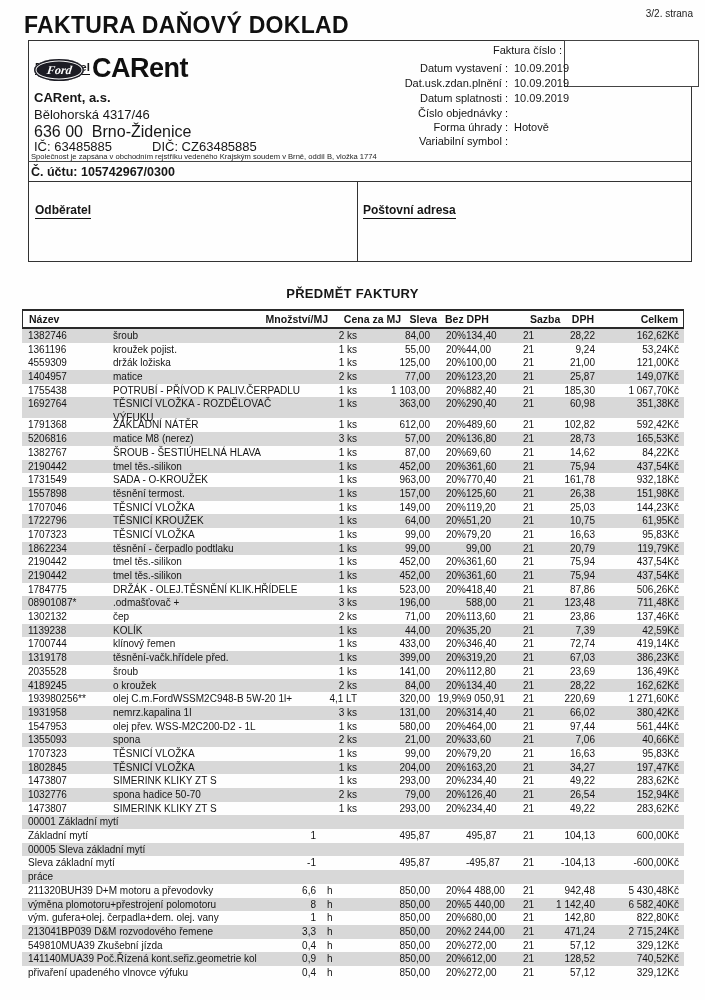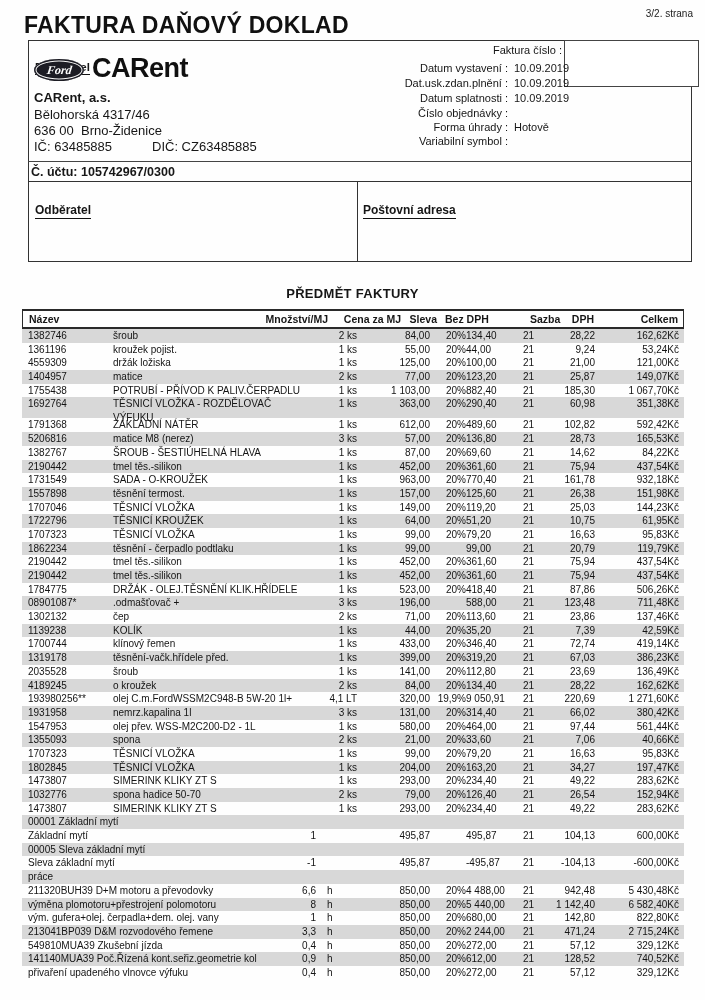--- a/index.html
+++ b/index.html
@@ -28,21 +28,21 @@
 
   .ford-logo { position:absolute; left:34px; top:59px; width:50px; height:22px;
                background:#1c1c24; border-radius:50%;
                box-shadow: inset 0 0 0 1.5px #1c1c24, inset 0 0 0 2.5px #f5f5f5;
                display:flex; align-items:center; justify-content:center; }
   .ford-logo span { color:#fff; font-family:"Liberation Serif", serif; font-style:italic; font-weight:bold; font-size:12px; transform:skewX(-8deg); }
   .carent-logo { position:absolute; left:92px; top:53px; font-size:27px; font-weight:bold; letter-spacing:-.5px; color:#101010; }
 
   .sup-company { position:absolute; left:34px; top:90px;  font-size:13px; font-weight:bold; }
   .sup-street  { position:absolute; left:34px; top:107px; font-size:13px; }
-  .sup-city    { position:absolute; left:34px; top:123px; font-size:13px; white-space:pre; }
+  .sup-city    { position:absolute; left:34px; top:123px; font-size:16px; white-space:pre; }
   .sup-ic      { position:absolute; left:34px; top:139px; font-size:13px; }
   .sup-dic     { position:absolute; left:152px; top:139px; font-size:13px; }
   .sup-reg     { position:absolute; left:31px; top:152px; font-size:7.6px; color:#222; }
   .sup-acct    { position:absolute; left:31px; top:165px; font-size:12.5px; font-weight:bold; }
 
   .meta-row   { position:absolute; left:0; width:705px; height:14px; font-size:11px; }
   .meta-row .m-label { position:absolute; right:197px; white-space:nowrap; }
   .meta-row.first .m-label { right:143px; }
   .meta-row .m-value { position:absolute; left:514px; white-space:nowrap; }
 
@@ -97,20 +97,21 @@
   <div class="ford-logo">
       <span>Ford</span>
     </div>
   <div class="carent-logo">CARent</div>
 
   <div class="sup-company">CARent, a.s.</div>
   <div class="sup-street">Bělohorská 4317/46</div>
   <div class="sup-city">636 00  Brno-Židenice</div>
   <div class="sup-ic">IČ: 63485885</div>
   <div class="sup-dic">DIČ: CZ63485885</div>
+  <div class="sup-reg">Společnost je zapsána v obchodním rejstříku vedeného Krajským soudem v Brně, oddíl B, vložka 1774</div>
   <div class="sup-acct">Č. účtu: 105742967/0300</div>
 
   <div class="meta-row first" style="top:44px">
     <span class="m-label">Faktura číslo :</span>
     <span class="m-value"></span>
   </div>
   <div class="meta-row" style="top:62px">
     <span class="m-label">Datum vystavení :</span>
     <span class="m-value">10.09.2019</span>
   </div>

